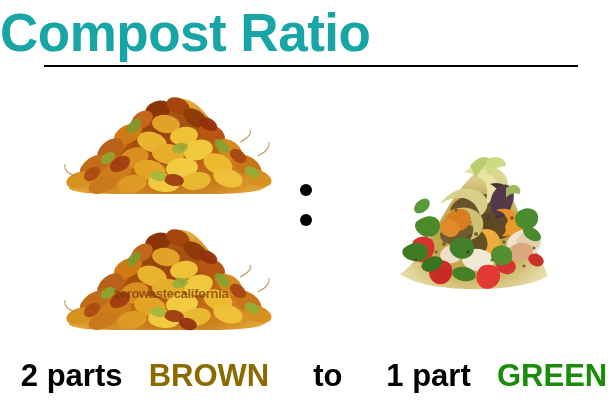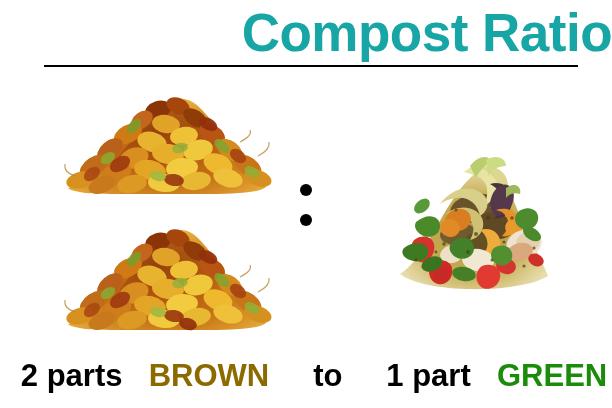--- a/index.html
+++ b/index.html
@@ -17,21 +17,21 @@
     background: #ffffff;
     overflow: hidden;
   }
 
   
   #title {
     position: absolute;
     left: 0;
     top: 2px;
     width: 612px;
-    text-align: right;
+    text-align: left;
     font-size: 53px;
     font-weight: bold;
     letter-spacing: -0.5px;
     color: #17a5a5;
     line-height: 62px;
     white-space: nowrap;
   }
 
   #title-rule {
     position: absolute;
@@ -261,20 +261,21 @@
       </g>
 
       <g stroke="#b98a3c" stroke-width="1.2" fill="none" opacity="0.8">
         <path d="M196 78 C 204 74, 208 70, 207 64"></path>
         <path d="M14 98 C 6 96, 2 92, 3 86"></path>
         <path d="M178 63 C 186 59, 190 55, 188 51"></path>
       </g>
     </svg>
   </div>
 
+  <div id="watermark">zerowastecalifornia</div>
 
   <div id="ratio-colon">
     <span class="dot top"></span>
     <span class="dot bottom"></span>
   </div>
 
   <div id="green-pile" class="pile-wrap">
     <svg viewBox="0 0 168 146" xmlns="http://www.w3.org/2000/svg" aria-hidden="true">
       <defs>
         <radialGradient id="scrapMass" cx="50%" cy="55%" r="60%">

